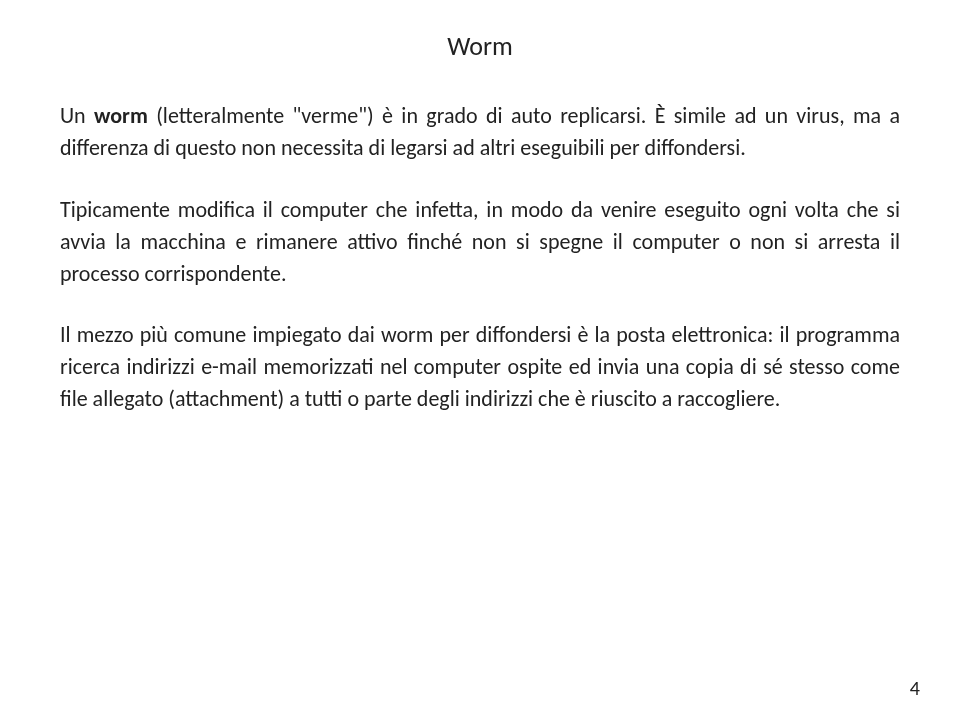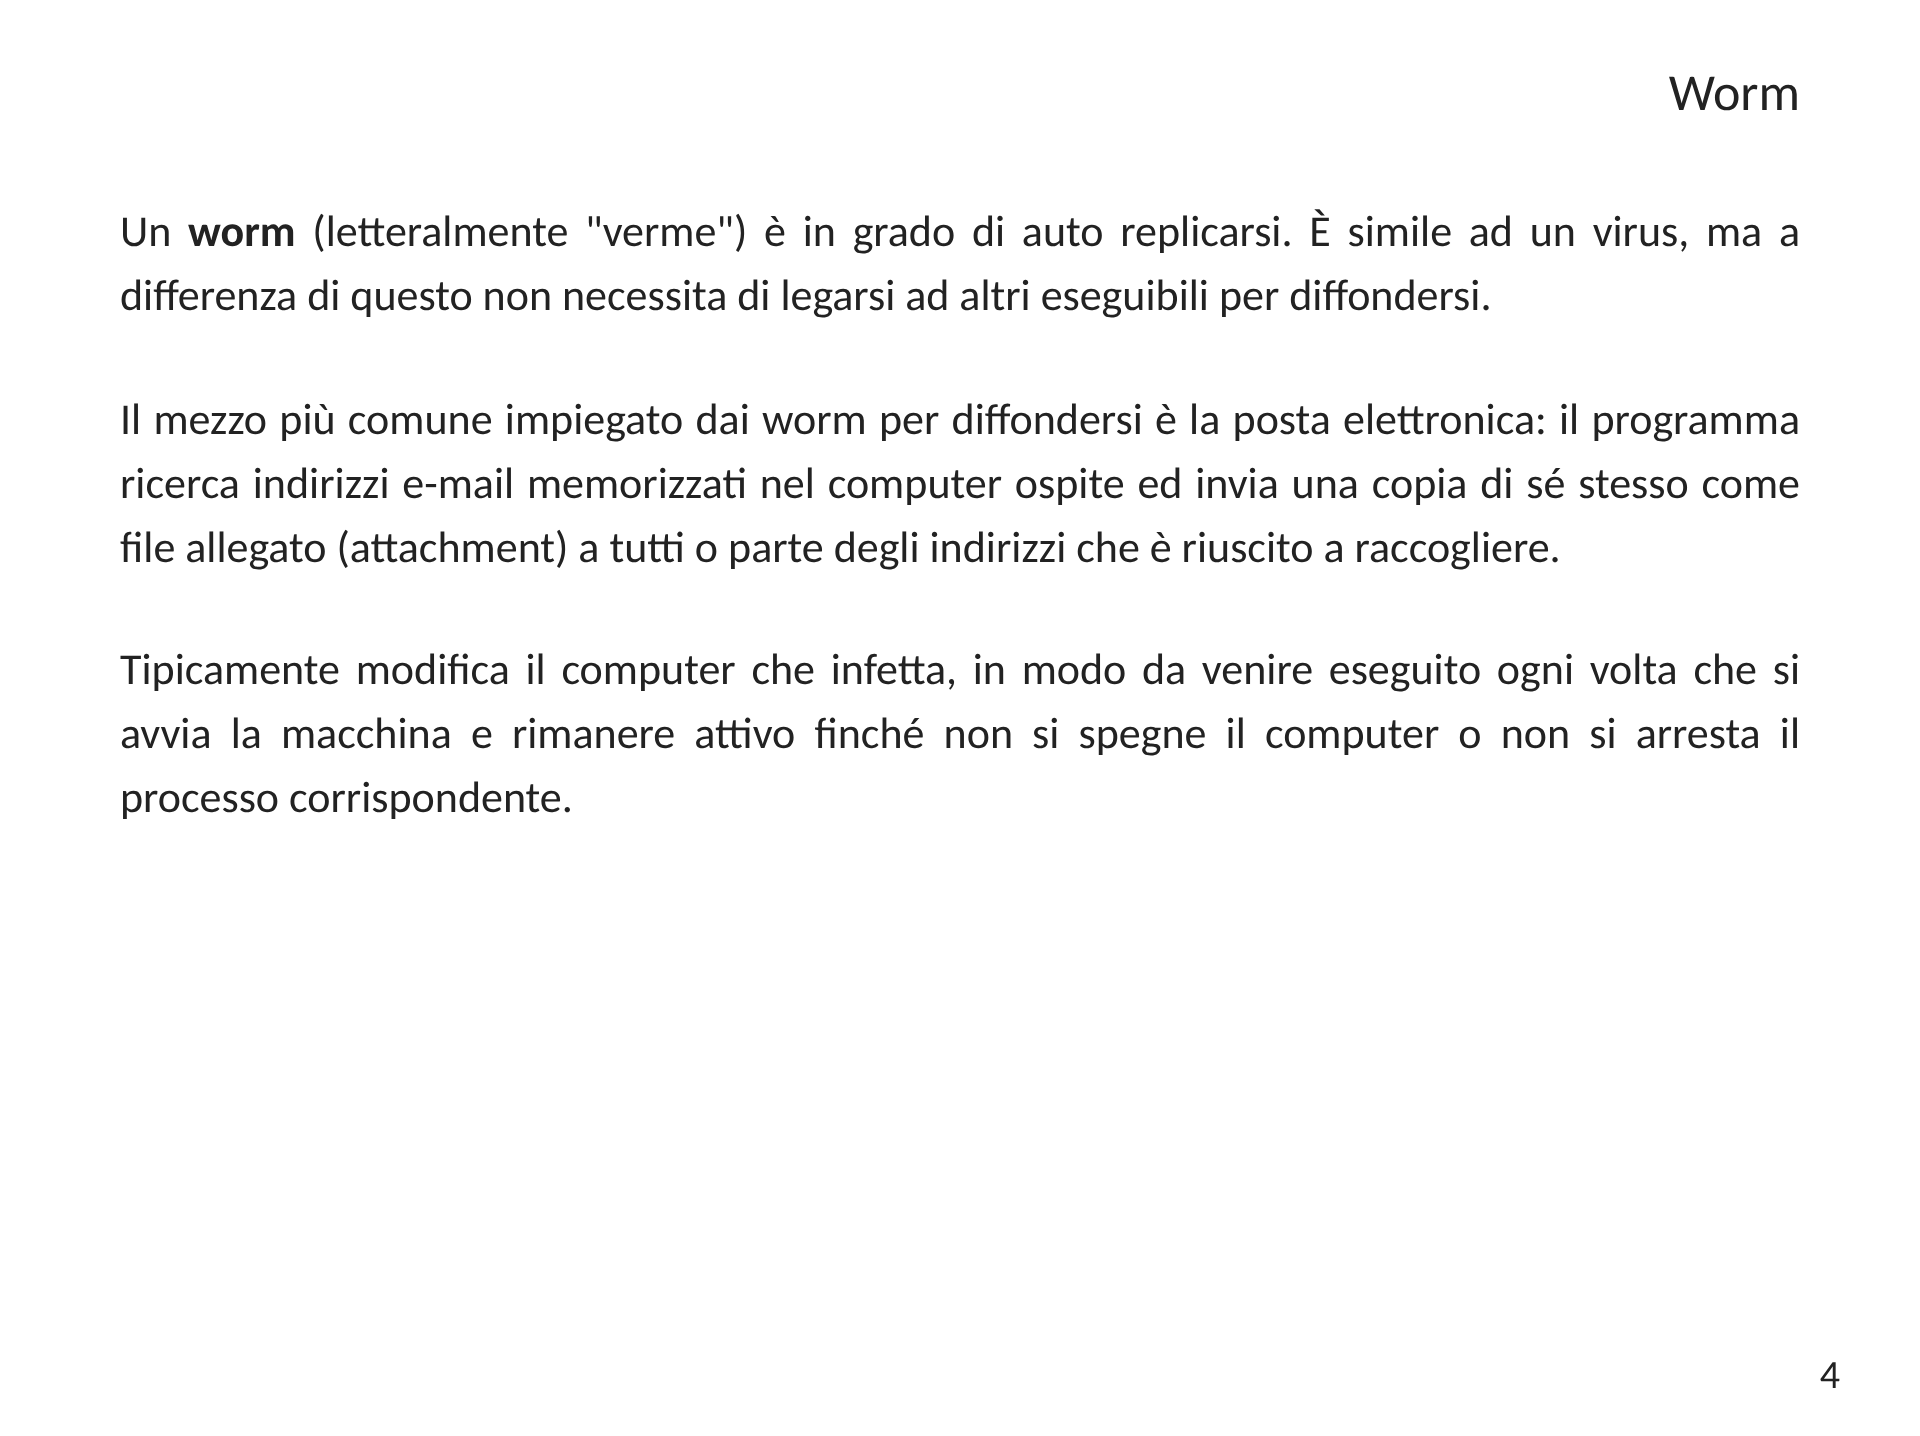--- a/index.html
+++ b/index.html
@@ -1,19 +1,18 @@
 <!DOCTYPE html>
 <html><head>
   <meta charset="utf-8">
   <style>
     * {
       margin: 0;
       padding: 0;
       box-sizing: border-box;
-      align-items: flex-end;
     }
 
     body {
       background: #ffffff;
       font-family: 'Calibri', 'Segoe UI', Arial, sans-serif;
       font-size: 22px;
       color: #222222;
       width: 960px;
       height: 718px;
       overflow: hidden;
@@ -69,22 +68,22 @@
 
 <div class="page-container">
   <h1 class="page-title">Worm</h1>
 
   <div class="content-body">
     <p class="paragraph">
       Un <span class="bold">worm</span> (letteralmente "verme") è in grado di auto replicarsi. È simile ad un virus, ma a differenza di questo non necessita di legarsi ad altri eseguibili per diffondersi.
     </p>
 
     <p class="paragraph">
-      Il mezzo più comune impiegato dai worm per diffondersi è la posta elettronica: il programma ricerca indirizzi e-mail memorizzati nel computer ospite ed invia una copia di sé stesso come file allegato (attachment) a tutti o parte degli indirizzi che è riuscito a raccogliere.
+      Tipicamente modifica il computer che infetta, in modo da venire eseguito ogni volta che si avvia la macchina e rimanere attivo finché non si spegne il computer o non si arresta il processo corrispondente.
     </p>
 
     <p class="paragraph">
-      Tipicamente modifica il computer che infetta, in modo da venire eseguito ogni volta che si avvia la macchina e rimanere attivo finché non si spegne il computer o non si arresta il processo corrispondente.
+      Il mezzo più comune impiegato dai worm per diffondersi è la posta elettronica: il programma ricerca indirizzi e-mail memorizzati nel computer ospite ed invia una copia di sé stesso come file allegato (attachment) a tutti o parte degli indirizzi che è riuscito a raccogliere.
     </p>
   </div>
 
   <div class="page-number">4</div>
 </div>
 
 </body></html>

